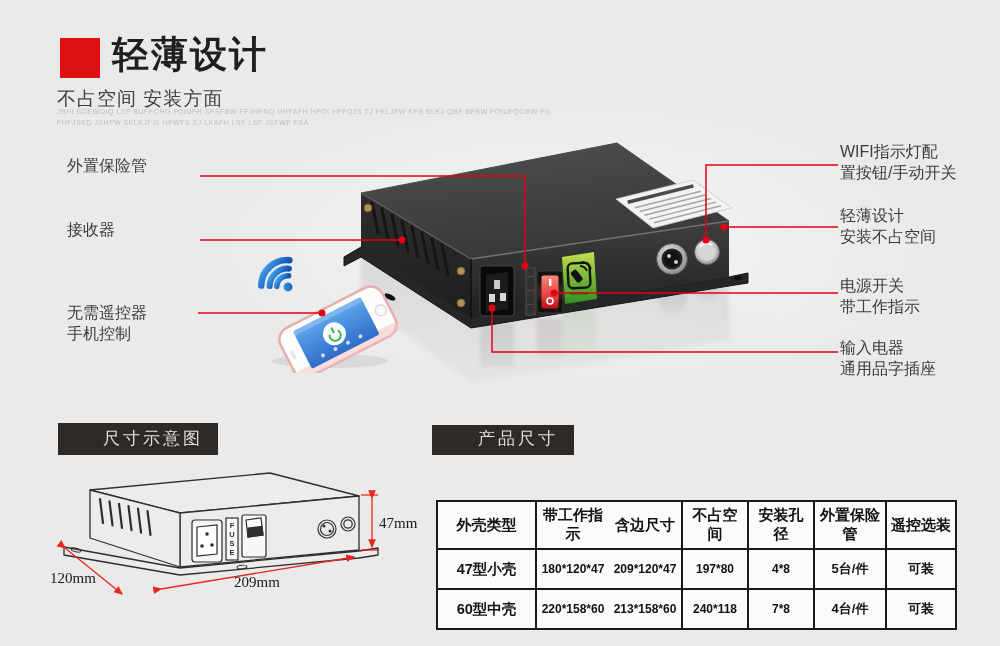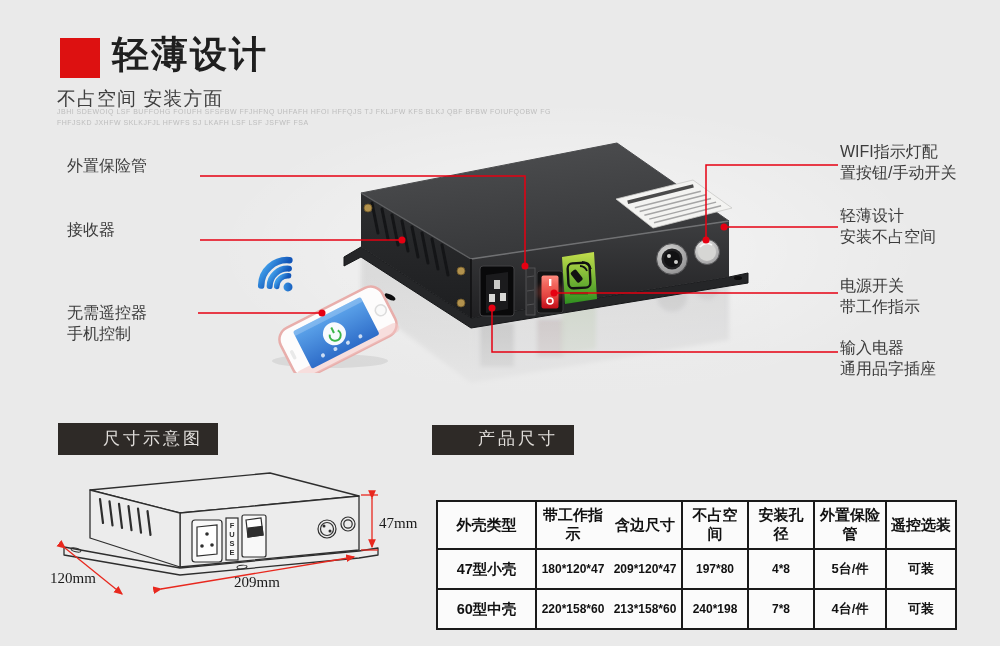--- a/index.html
+++ b/index.html
@@ -371,21 +371,21 @@
       <td class="ml">209*120*47</td>
       <td>197*80</td>
       <td>4*8</td>
       <td class="tbig">5台/件</td>
       <td class="tbig">可装</td>
     </tr>
     <tr>
       <td class="tname">60型中壳</td>
       <td class="mr">220*158*60</td>
       <td class="ml">213*158*60</td>
-      <td>240*198</td>
+      <td>240*118</td>
       <td>7*8</td>
       <td class="tbig">4台/件</td>
       <td class="tbig">可装</td>
     </tr>
   </tbody>
     </table>
 
 </div>
 
 </body></html>

